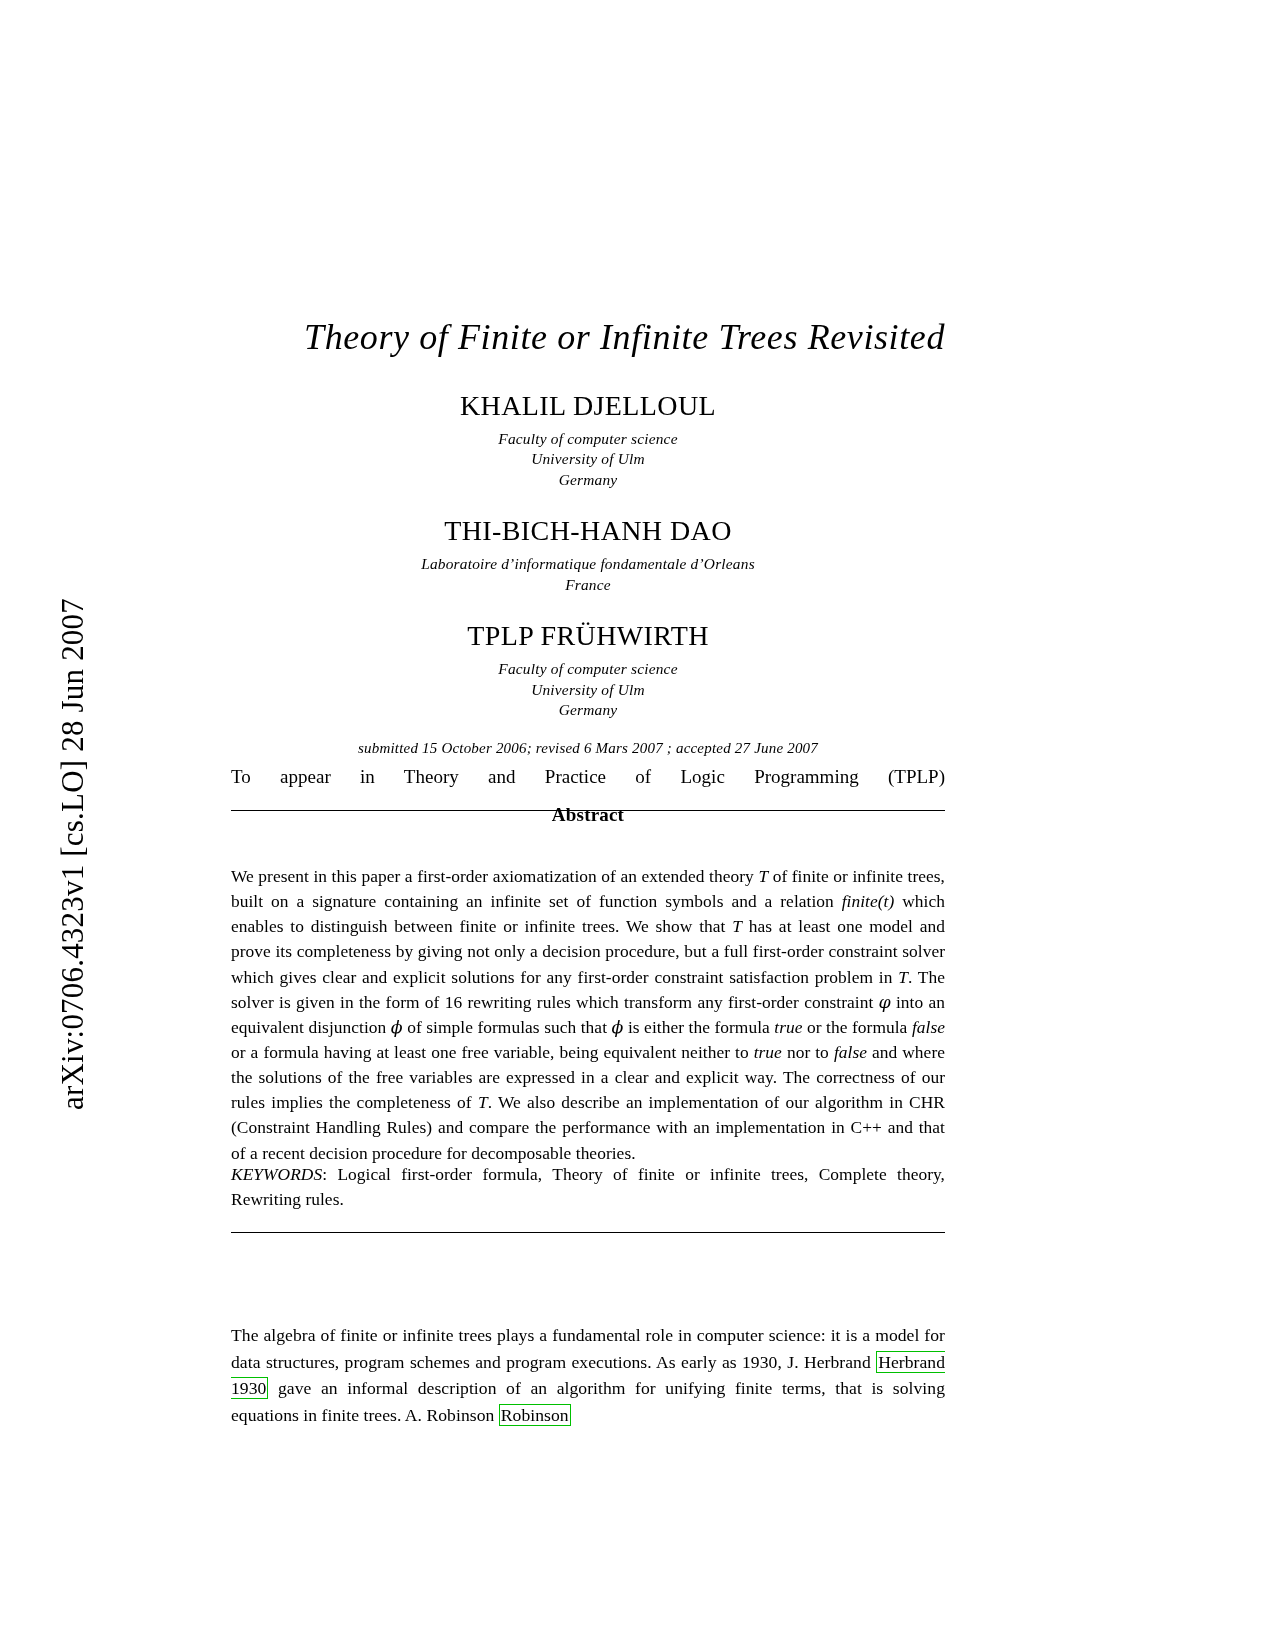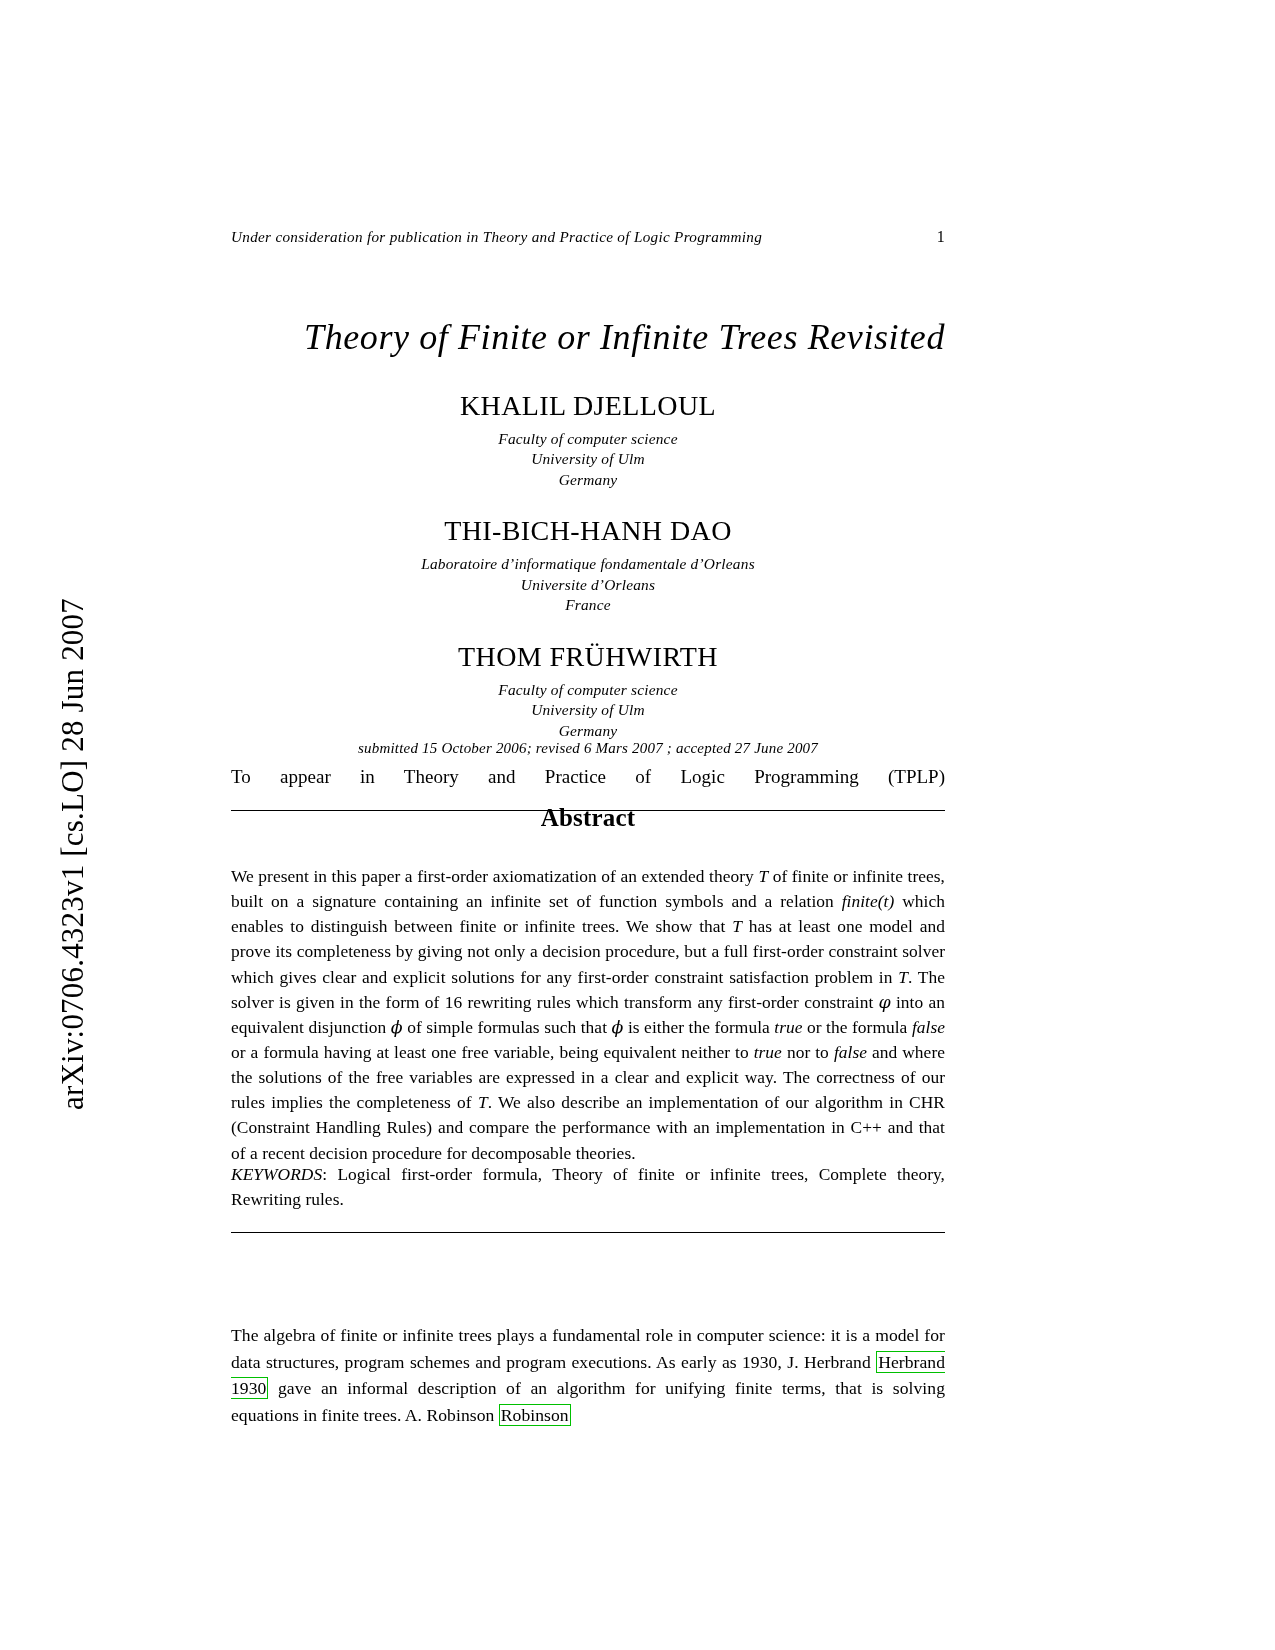--- a/index.html
+++ b/index.html
@@ -106,21 +106,21 @@
     border-bottom: 1.6px solid #000;
   }
 
   .abstract-head {
     position: absolute;
     left: 231px;
     top: 804px;
     width: 714px;
     text-align: center;
     font-weight: bold;
-    font-size: 25px;
+    font-size: 19px;
     letter-spacing: 0.2px;
     font-family: Liberation Serif, serif;
   }
 
   .abstract-body {
     position: absolute;
     left: 231px;
     top: 864px;
     width: 714px;
     font-size: 17.4px;
@@ -183,45 +183,40 @@
     display: inline;
   }
 </style>
 </head>
 <body>
 
 <div class="page">
 
   <div class="arxiv-stamp">arXiv:0706.4323v1  [cs.LO]  28 Jun 2007</div>
 
-  <div class="running-head">
-    <span>Under consideration for publication in Theory and Practice of Logic Programming</span>
-    <span class="pageno">1</span>
-  </div>
 
   <div class="doc-title">Theory of Finite or Infinite Trees Revisited</div>
 
   <div class="authors">
 
     <div class="author-block">
       <div class="author-name">KHALIL DJELLOUL</div>
       <div class="author-aff">Faculty of computer science</div>
       <div class="author-aff">University of Ulm</div>
       <div class="author-aff">Germany</div>
     </div>
 
     <div class="author-block">
       <div class="author-name">THI-BICH-HANH DAO</div>
       <div class="author-aff">Laboratoire d’informatique fondamentale d’Orleans</div>
-      <div class="author-aff">Universite d’Orleans</div>
       <div class="author-aff">France</div>
     </div>
 
     <div class="author-block">
-      <div class="author-name">THOM FRÜHWIRTH</div>
+      <div class="author-name">TPLP FRÜHWIRTH</div>
       <div class="author-aff">Faculty of computer science</div>
       <div class="author-aff">University of Ulm</div>
       <div class="author-aff">Germany</div>
     </div>
 
   </div>
 
   <div class="submitted">submitted 15 October 2006; revised 6 Mars 2007 ; accepted 27 June 2007</div>
 
   <div class="tplp-line">To appear in Theory and Practice of Logic Programming (TPLP)</div>

